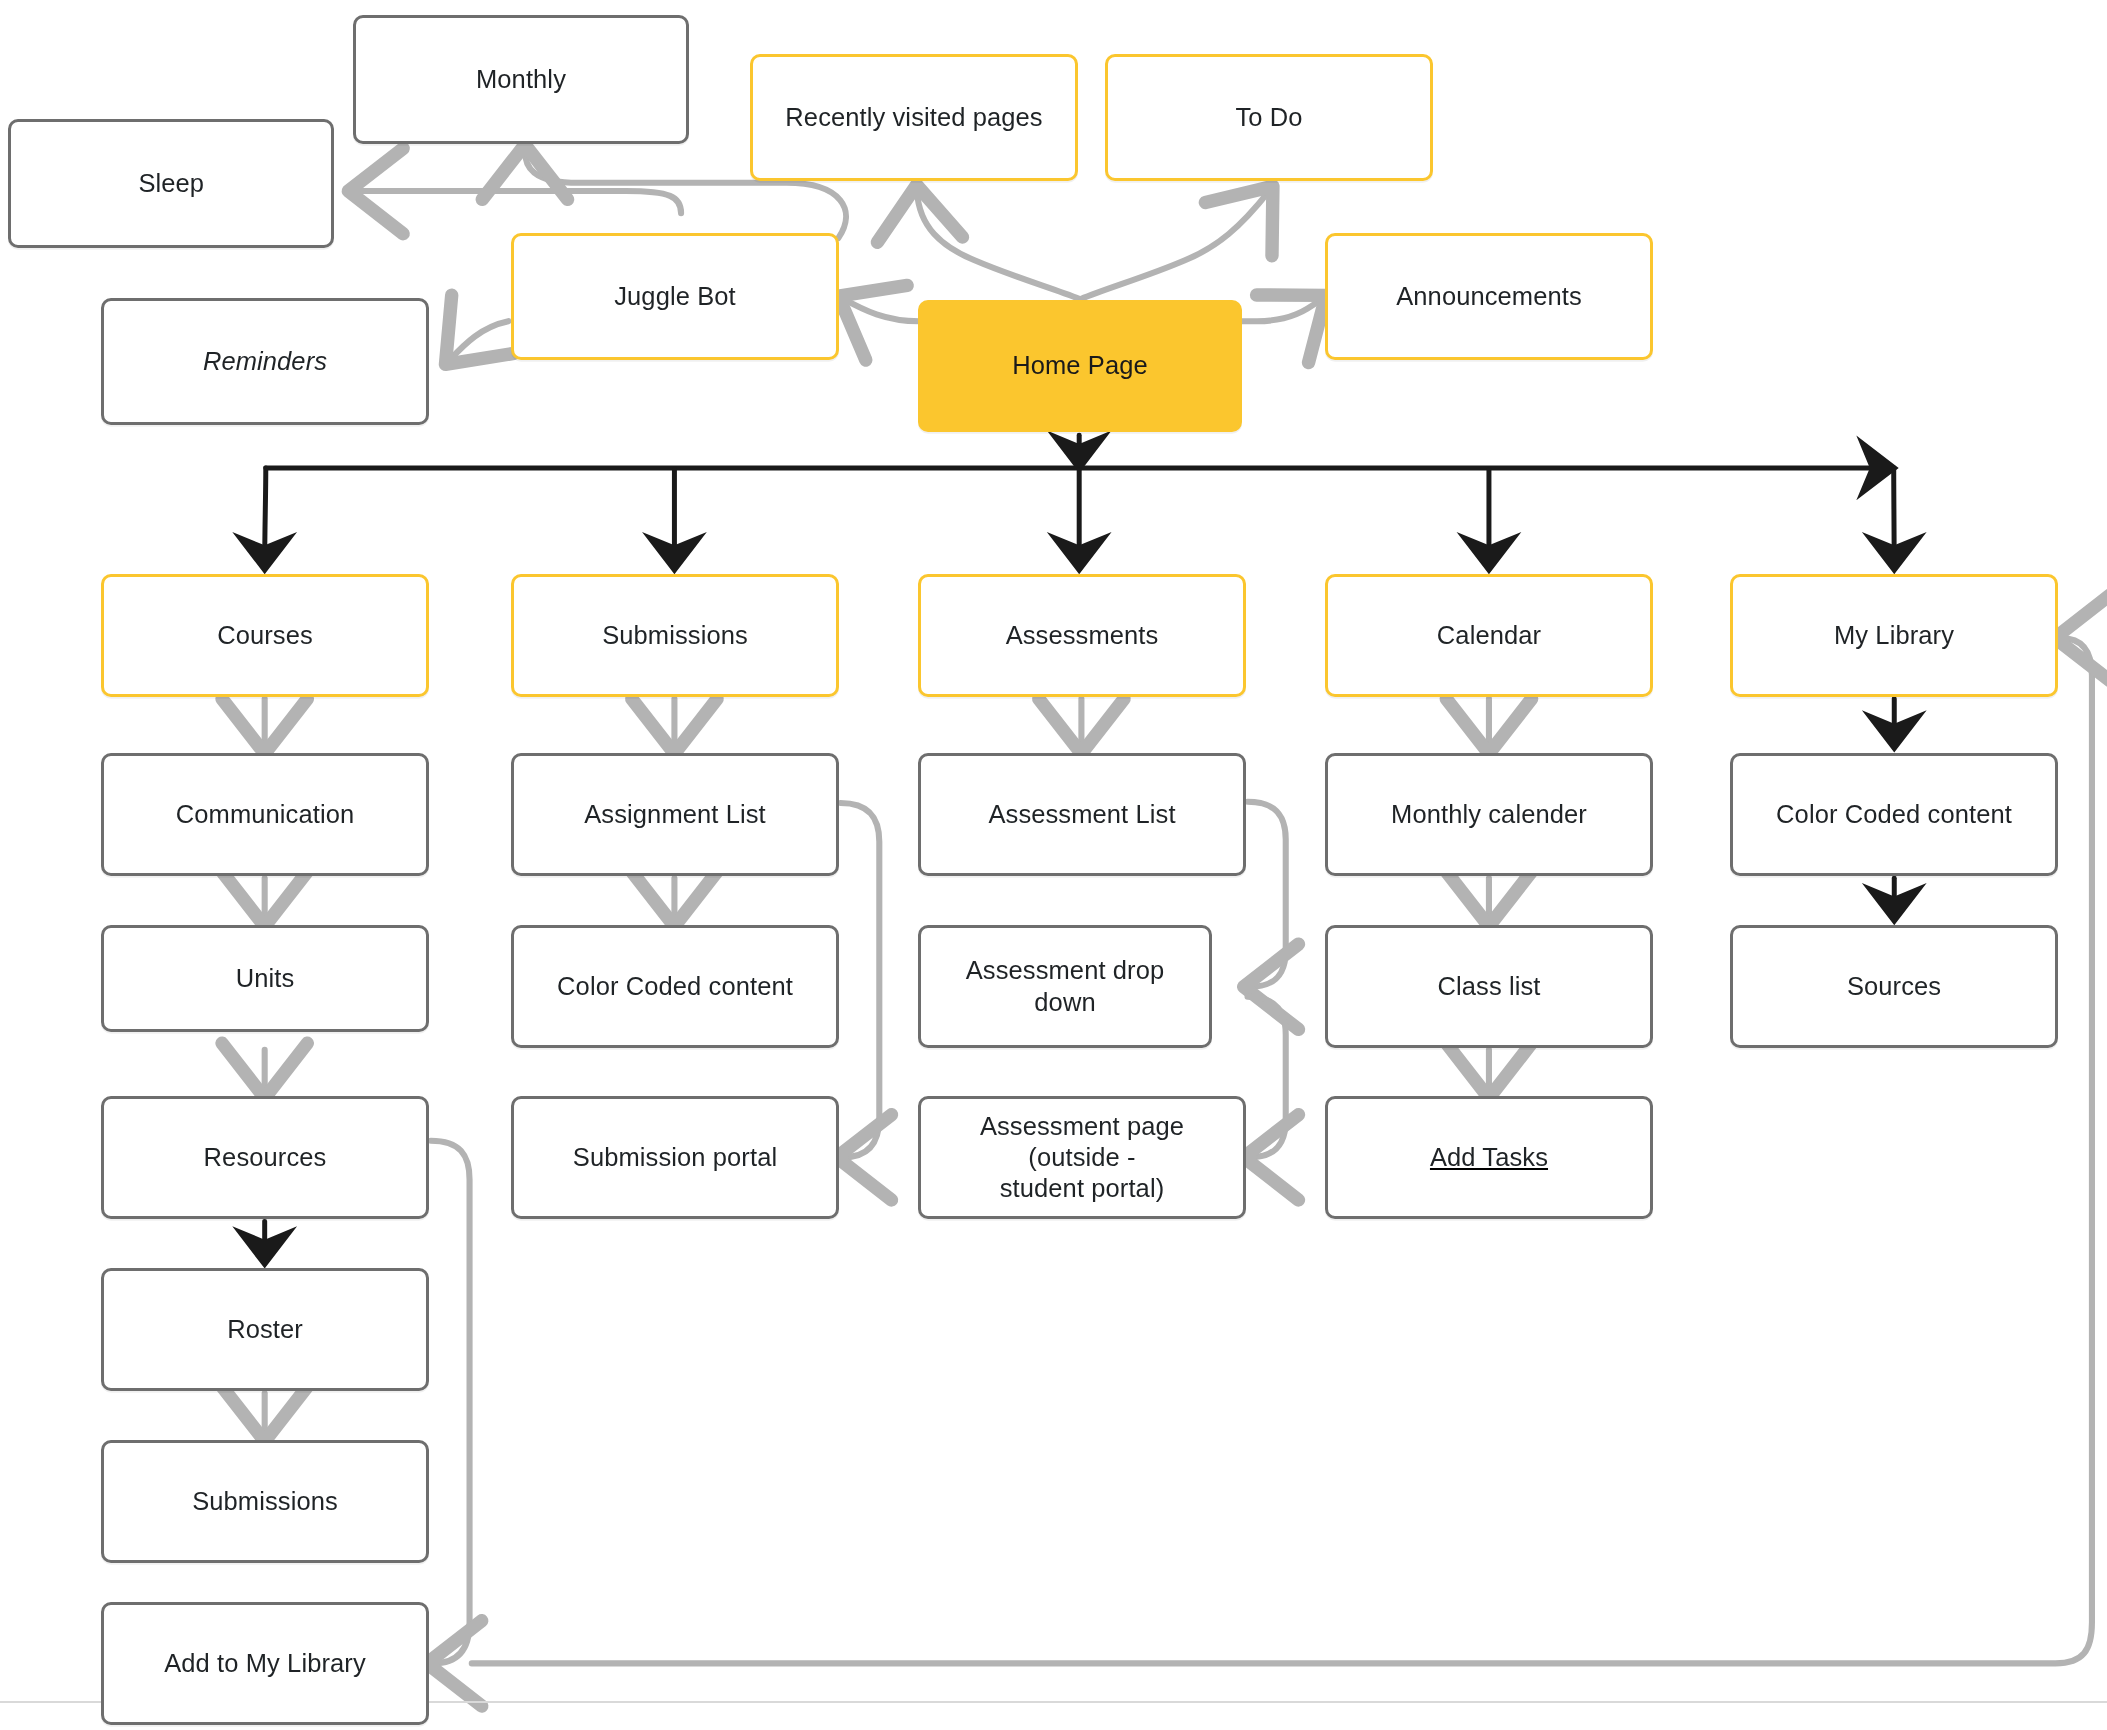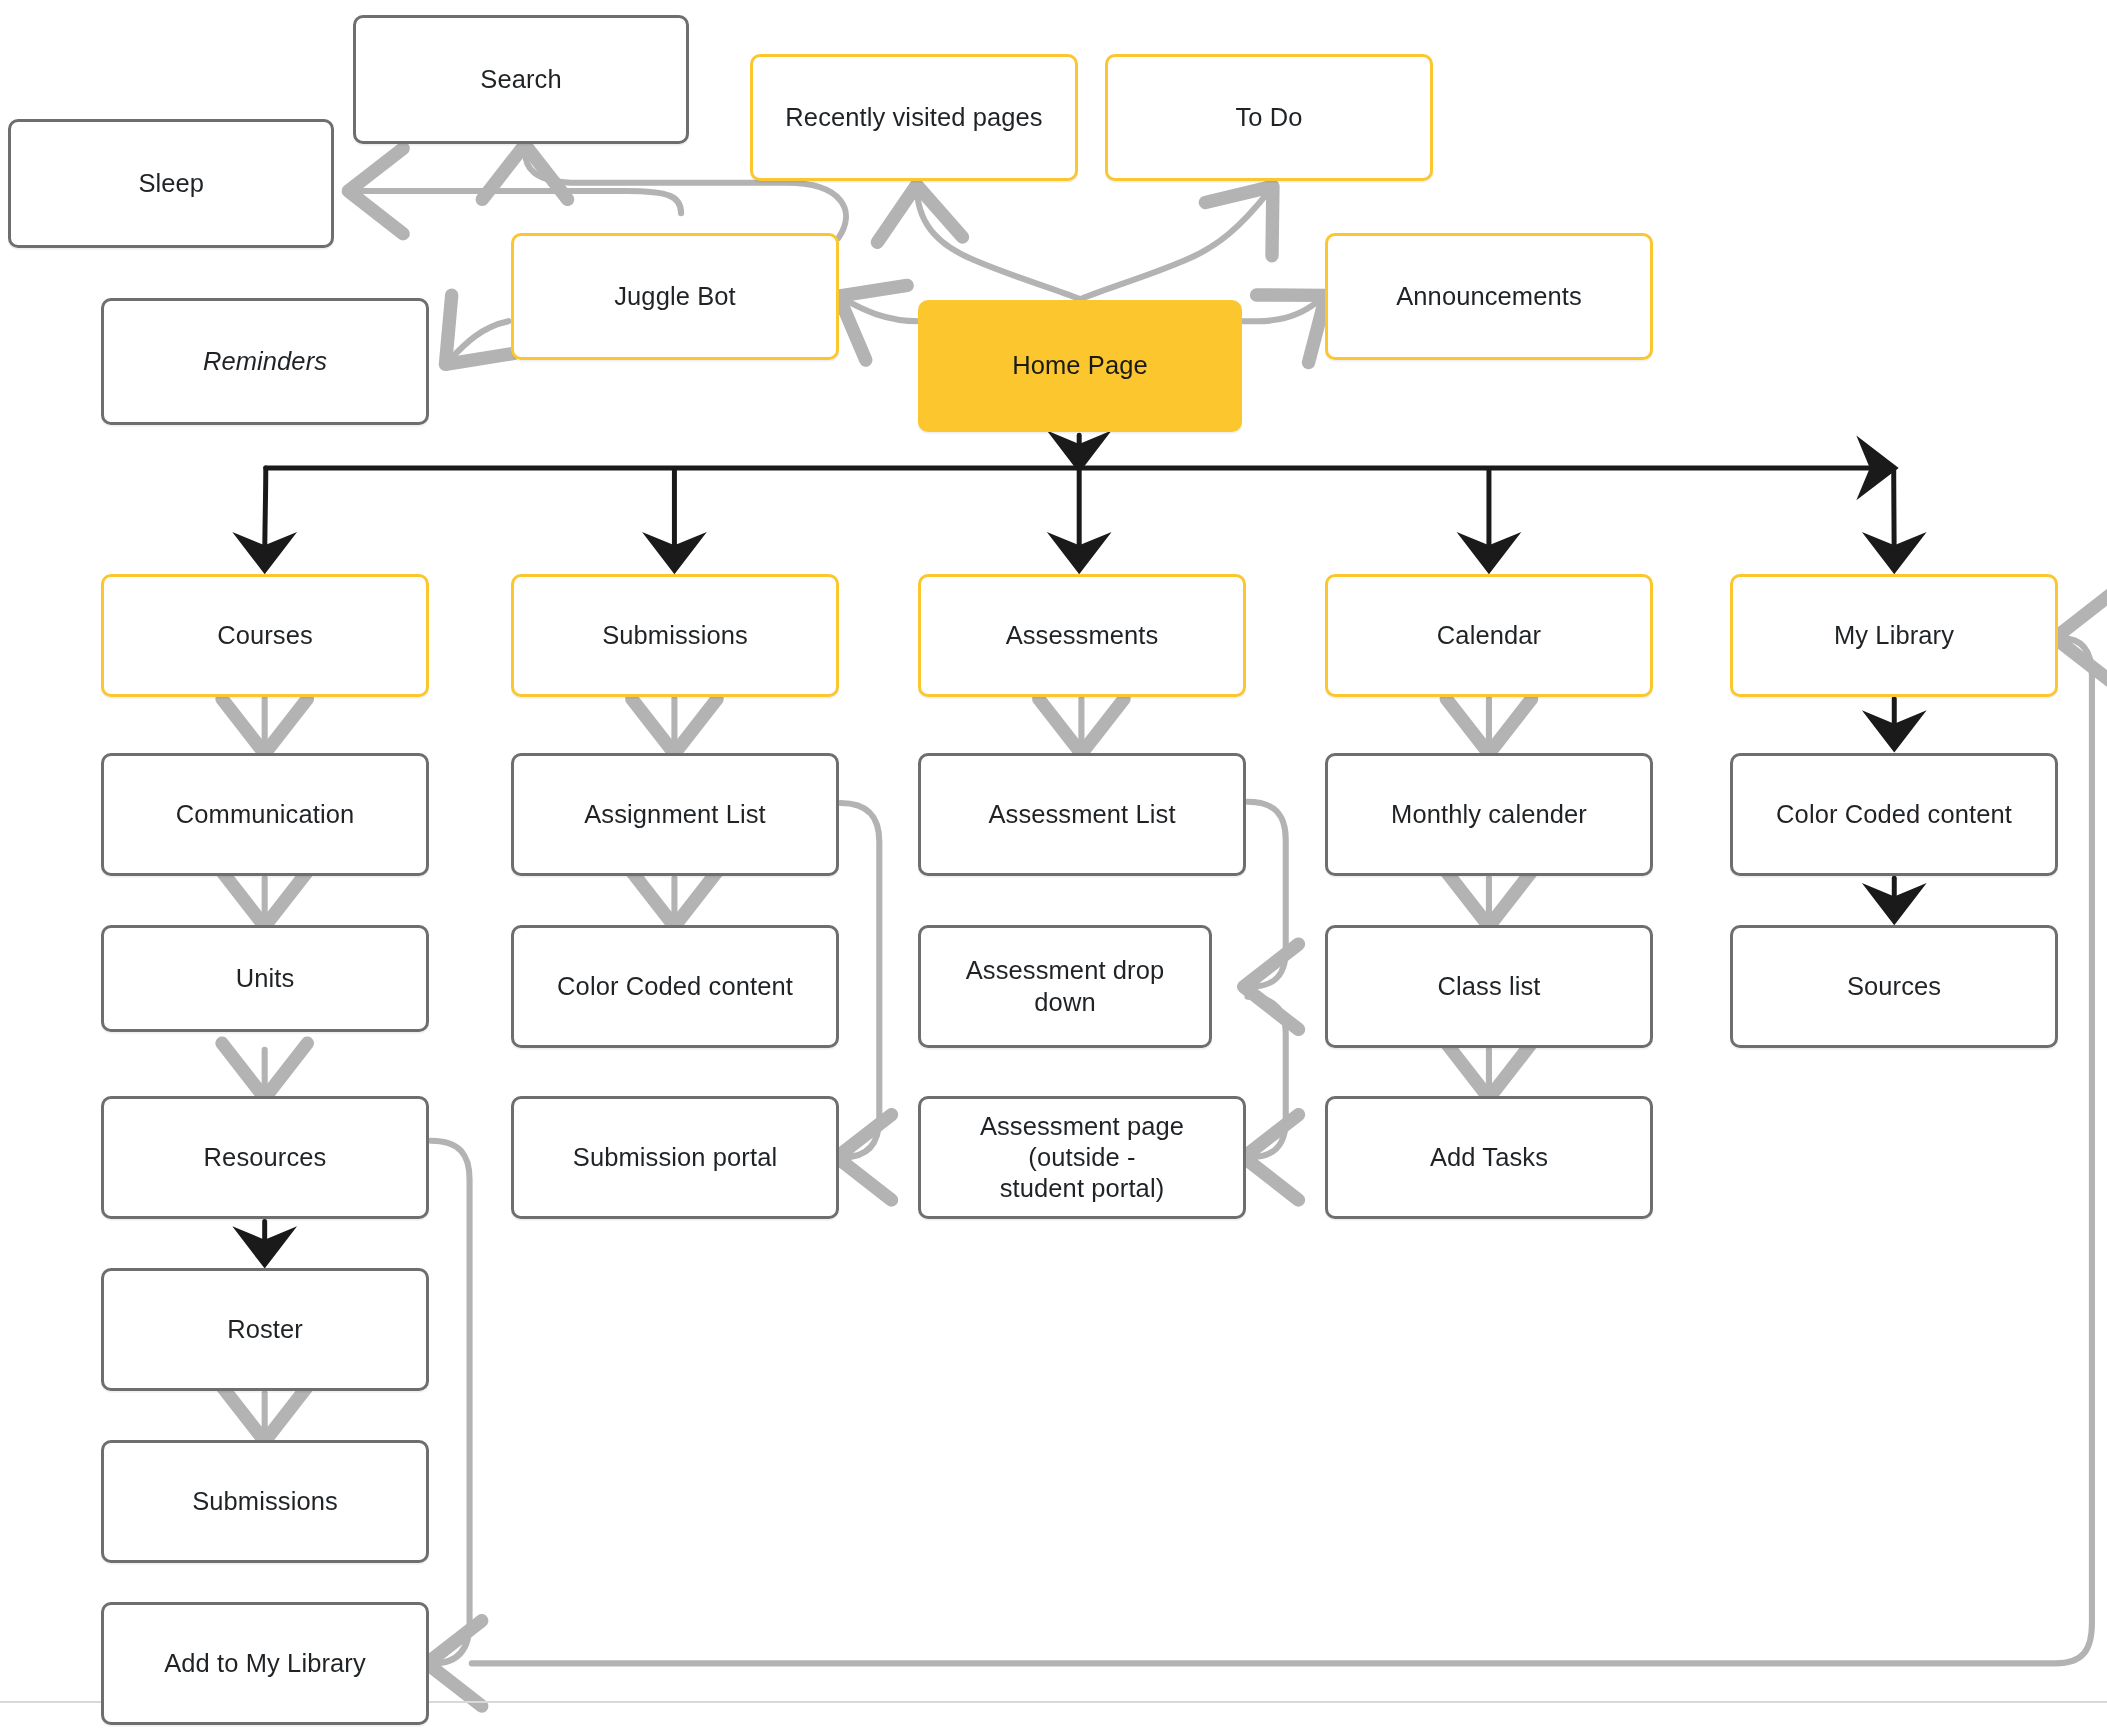--- a/index.html
+++ b/index.html
@@ -128,21 +128,21 @@
       <path d="M3421,1586 L3421,1662"></path>
 
       <path d="M478,2206 L478,2282"></path>
     </g>
   </svg>
 
   <div class="bottom-rule"></div>
 
   <div id="nodes">
       <div class="node" style="left: 353px; top: 15px; width: 336px; height: 129px;">
-        <span class="label">Search</span>
+        <span class="label">Monthly</span>
       </div>
       <div class="node" style="left: 8.3px; top: 119px; width: 326px; height: 129px;">
         <span class="label">Sleep</span>
       </div>
       <div class="node accent" style="left: 750px; top: 54px; width: 328px; height: 127px;">
         <span class="label">Recently visited pages</span>
       </div>
       <div class="node accent" style="left: 1105px; top: 54px; width: 328px; height: 127px;">
         <span class="label">To Do</span>
       </div>
@@ -206,21 +206,21 @@
       <div class="node" style="left: 101px; top: 1096px; width: 328px; height: 123px;">
         <span class="label">Resources</span>
       </div>
       <div class="node" style="left: 511px; top: 1096px; width: 328px; height: 123px;">
         <span class="label">Submission portal</span>
       </div>
       <div class="node" style="left: 918px; top: 1096px; width: 328px; height: 123px;">
         <span class="label">Assessment page (outside -
 student portal)</span>
       </div>
-      <div class="node" style="left: 1325px; top: 1096px; width: 328px; height: 123px;">
+      <div class="node" style="left: 1325px; top: 1096px; width: 328px; height: 123px; text-decoration: underline;">
         <span class="label">Add Tasks</span>
       </div>
       <div class="node" style="left: 101px; top: 1268px; width: 328px; height: 123px;">
         <span class="label">Roster</span>
       </div>
       <div class="node" style="left: 101px; top: 1440px; width: 328px; height: 123px;">
         <span class="label">Submissions</span>
       </div>
       <div class="node" style="left: 101px; top: 1602px; width: 328px; height: 123px;">
         <span class="label">Add to My Library</span>

